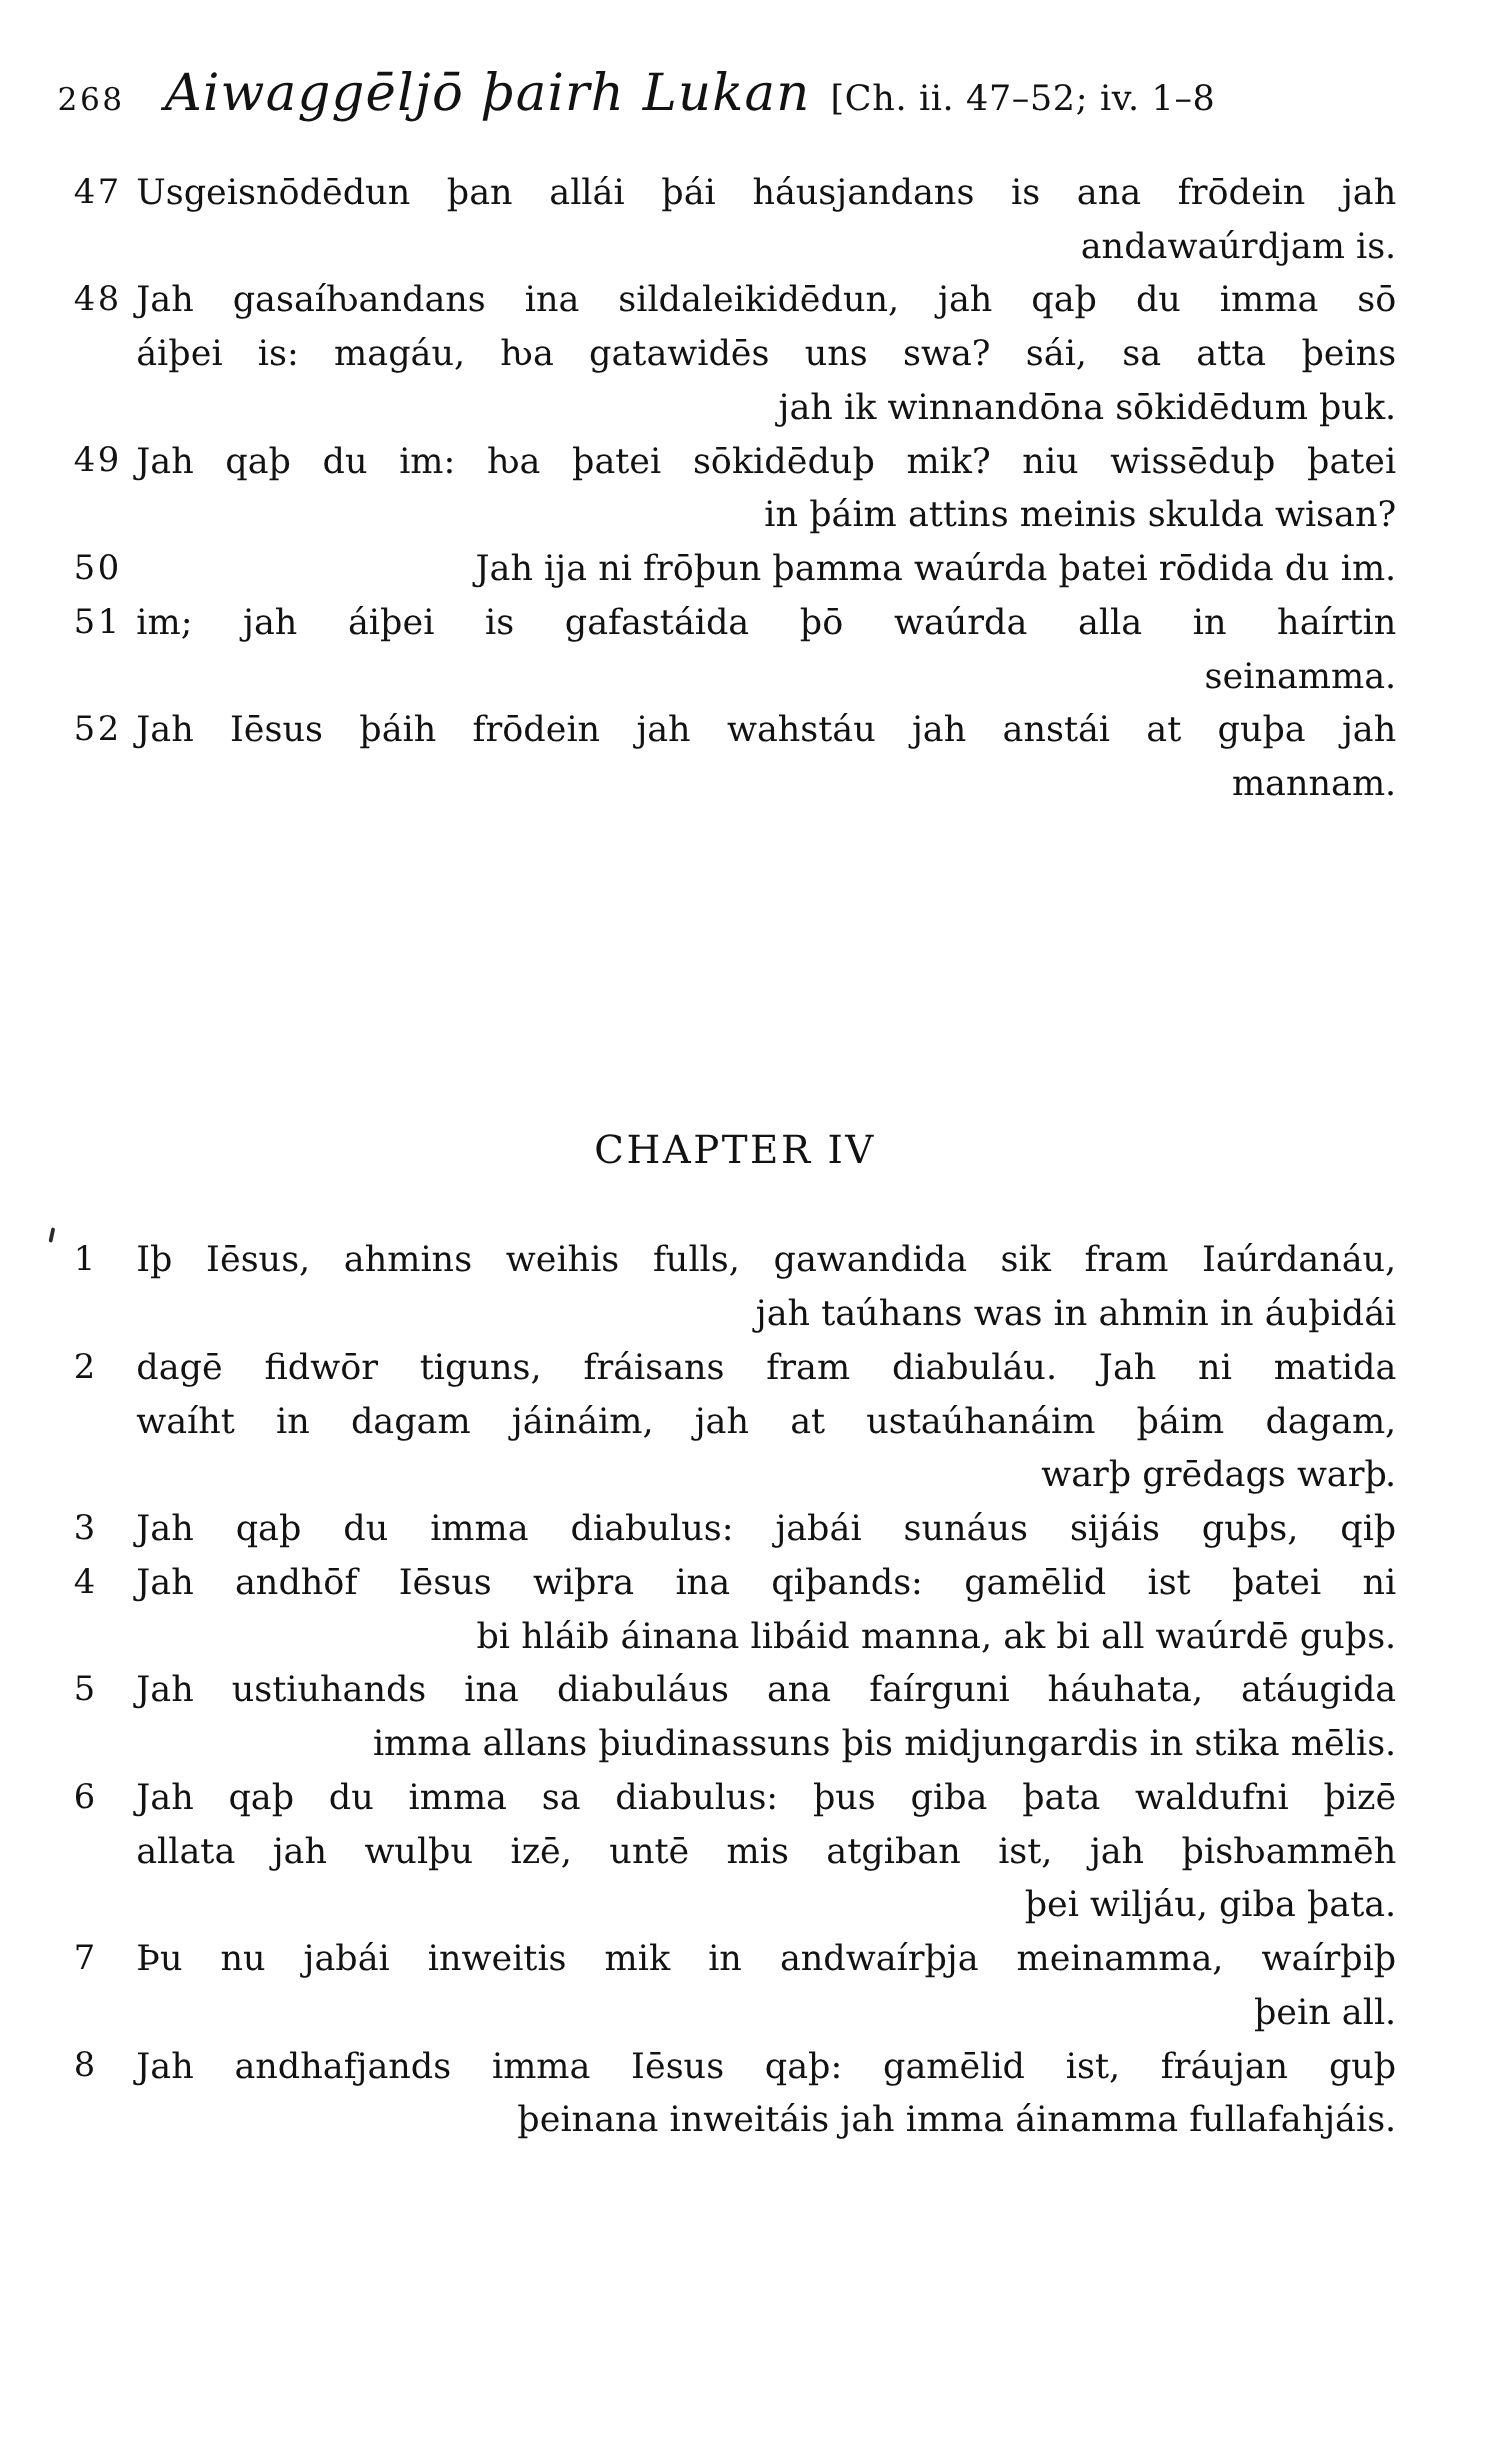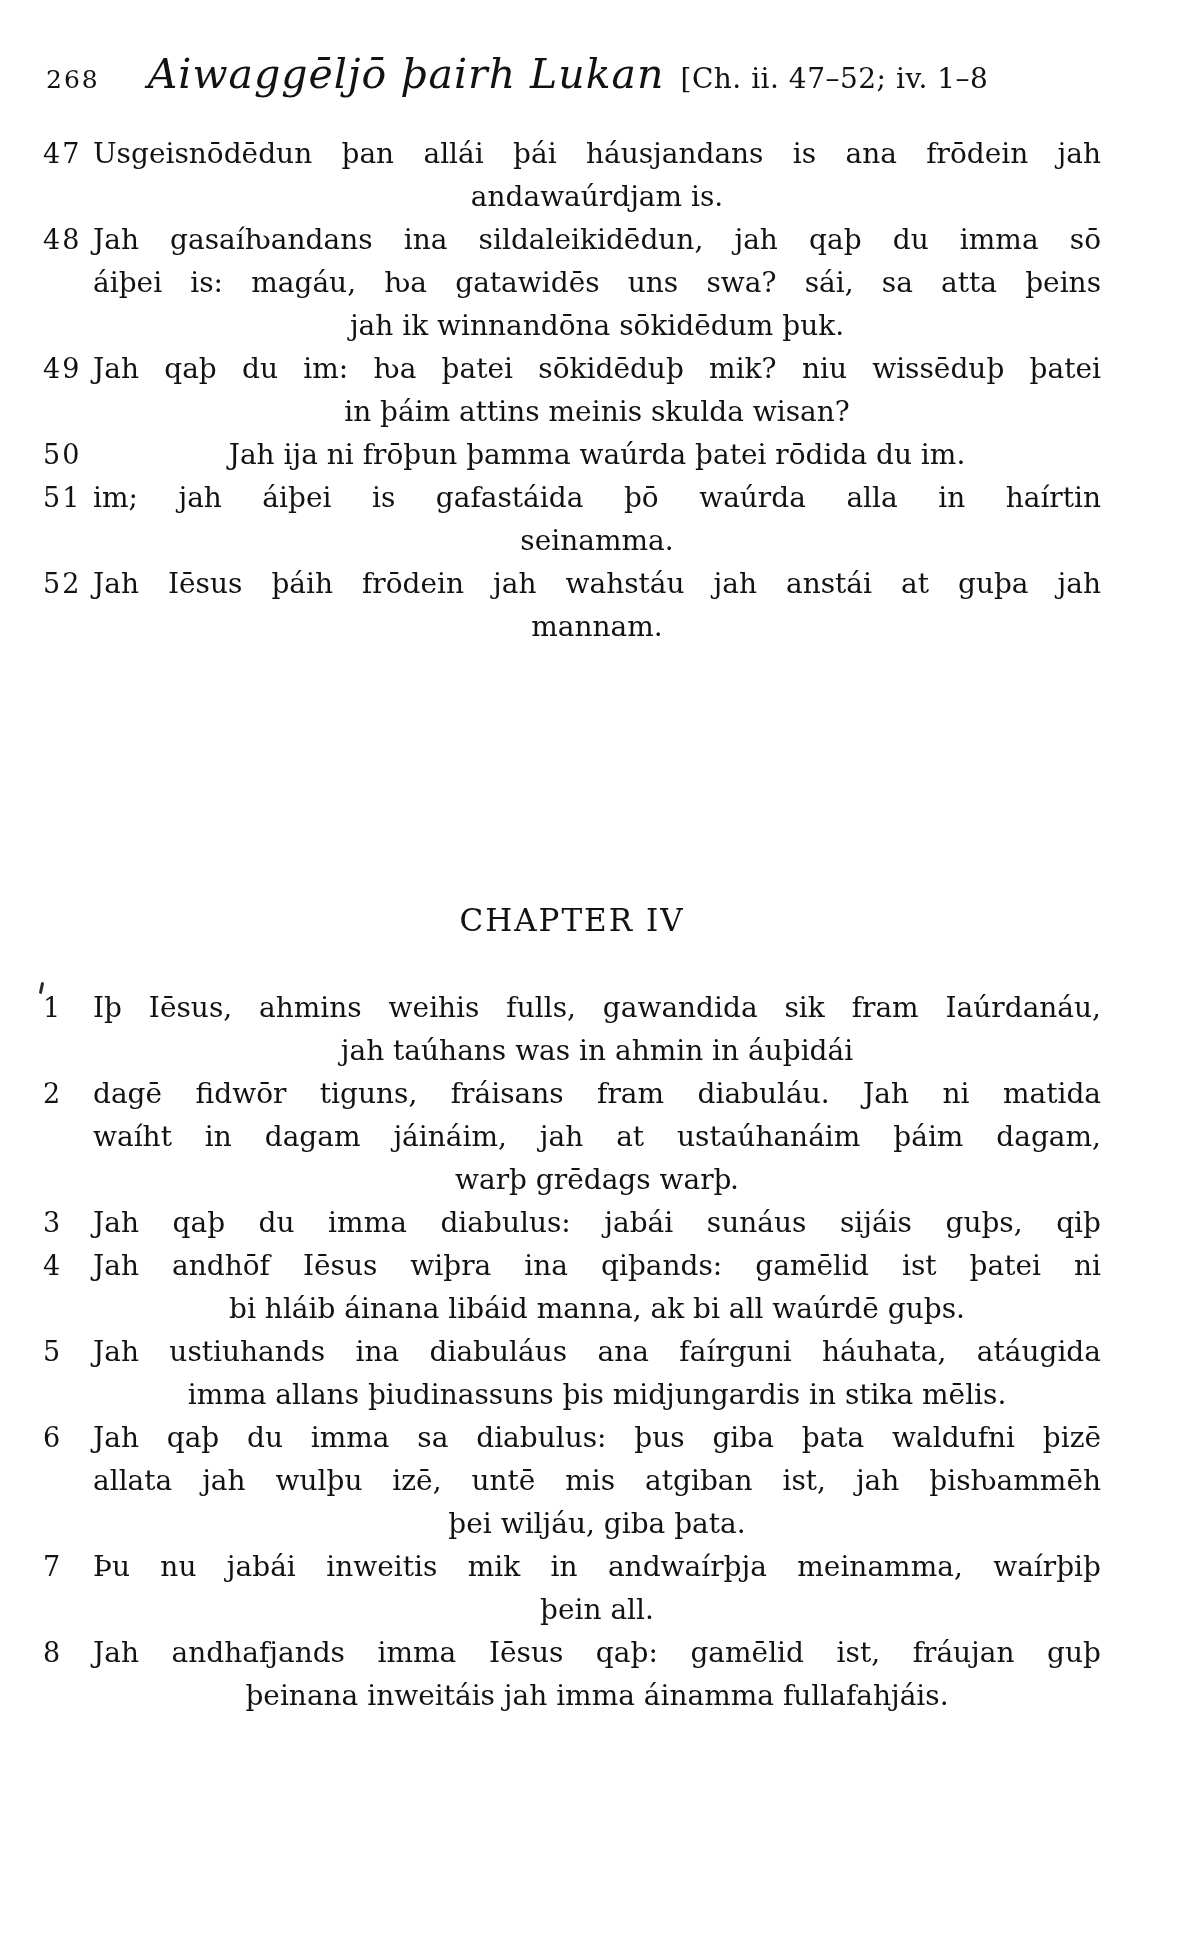--- a/index.html
+++ b/index.html
@@ -28,53 +28,53 @@
     align-items: baseline;
     white-space: nowrap;
   }
   .page-number {
     font-size: 25px;
     letter-spacing: 2px;
   }
   .book-title {
     font-style: italic;
     font-size: 41px;
-    margin-left: 48px;
+    margin-left: 32px;
     letter-spacing: 1px;
   }
   .header-ref {
     font-size: 28px;
     margin-left: 16px;
     letter-spacing: 0.5px;
   }
   .content {
     position: absolute;
     top: 132px;
-    left: 43px;
+    left: 59px;
     width: 1058px;
   }
   .verse {
     display: flex;
     align-items: flex-start;
   }
   .vnum {
     flex: none;
     width: 50px;
     font-size: 27px;
     line-height: 43px;
     letter-spacing: 2px;
   }
   .vtext {
     flex: none;
     width: 1008px;
     font-size: 28px;
     line-height: 43px;
   }
   .vline {
-    text-align: center;
+    text-align: right;
   }
   .vline.just {
     text-align: justify;
     text-align-last: justify;
   }
   .chapter-heading {
     margin-top: 252px;
     margin-bottom: 46px;
     width: 1058px;
     text-align: center;

